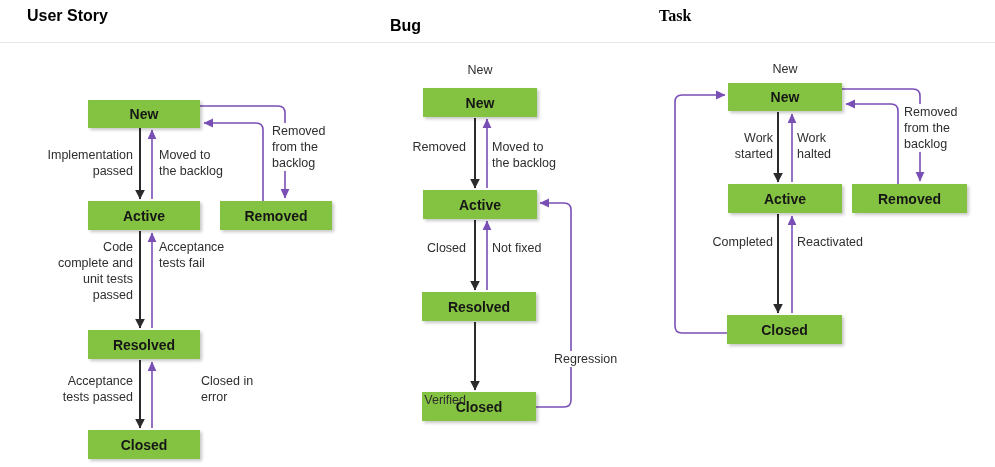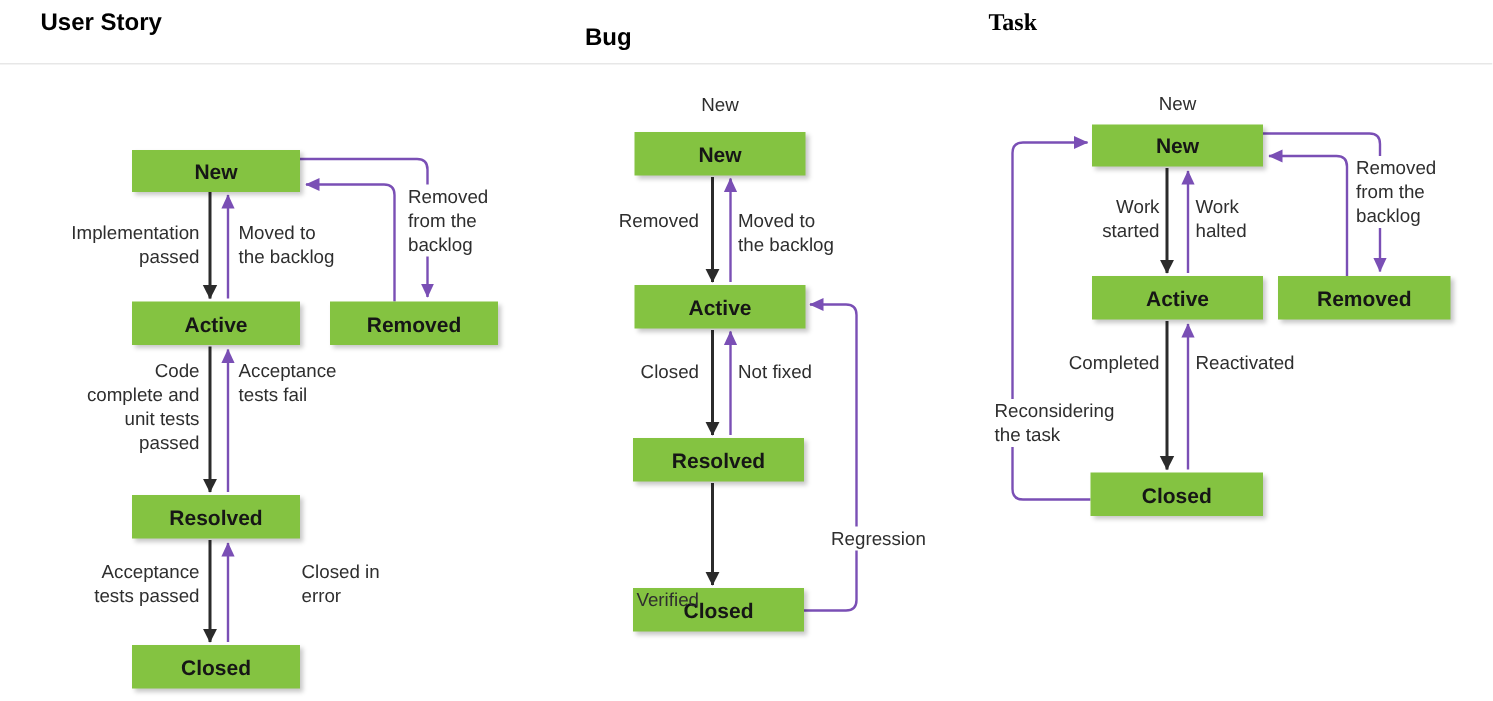--- a/index.html
+++ b/index.html
@@ -114,16 +114,14 @@
   <div class="lbl lbl-c" style="left:728px;top:61px;width:114px;">New</div>
   <div class="lbl lbl-r" style="left:690px;top:130px;width:83px;">Work
 started</div>
   <div class="lbl" style="left:797px;top:130px;">Work
 halted</div>
   <div class="lbl lbl-r" style="left:690px;top:234px;width:83px;">Completed</div>
   <div class="lbl" style="left:797px;top:234px;">Reactivated</div>
   <div class="lbl bgw" style="left:904px;top:104px;width:68px;">Removed
 from the
 backlog</div>
-  <div class="lbl bgw" style="left:663px;top:266px;width:92px;">Reconsidering
-the task</div>
 
 </div>
 
 </body></html>

